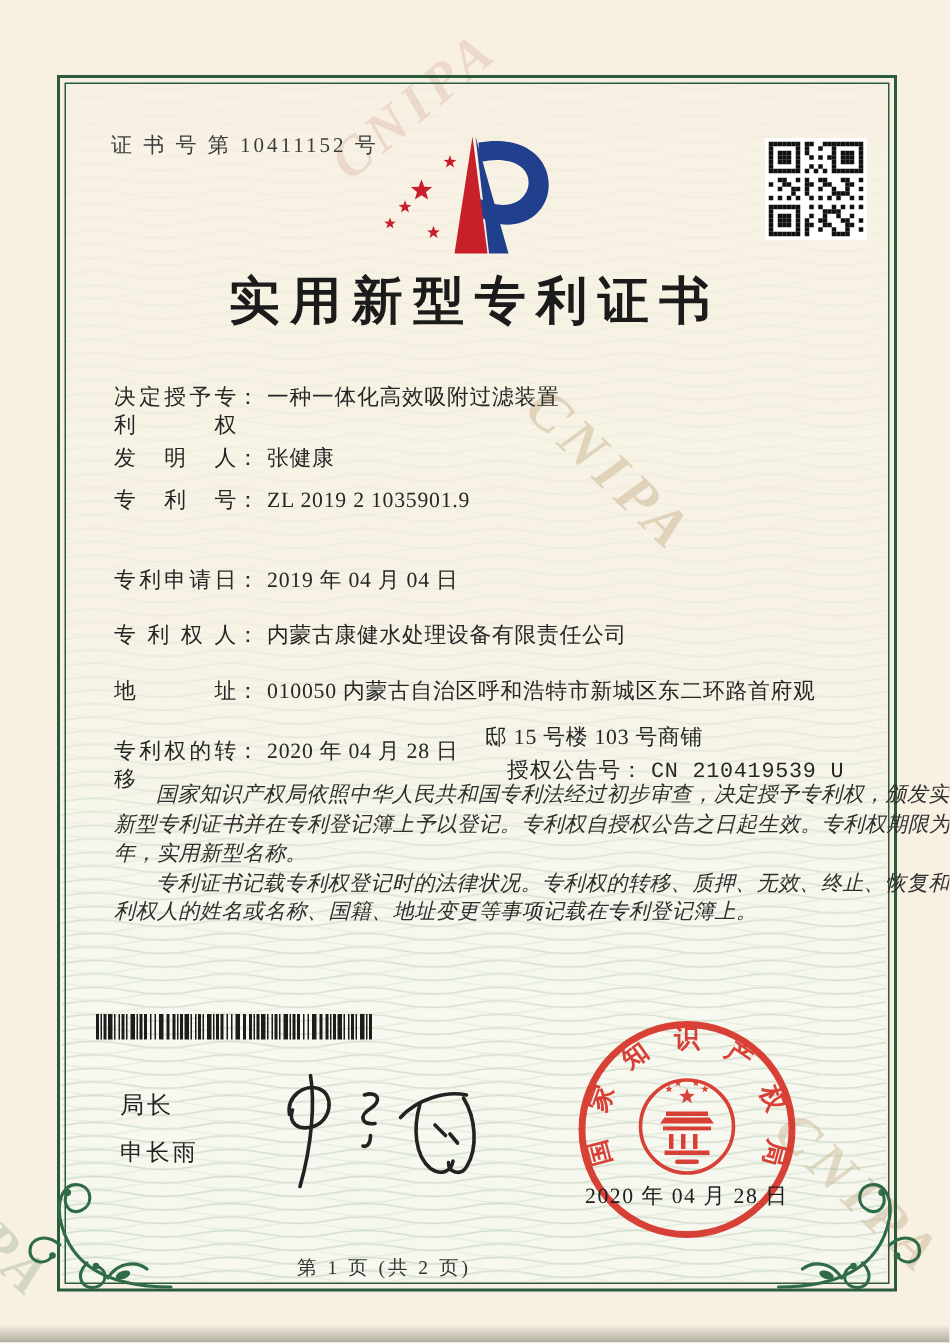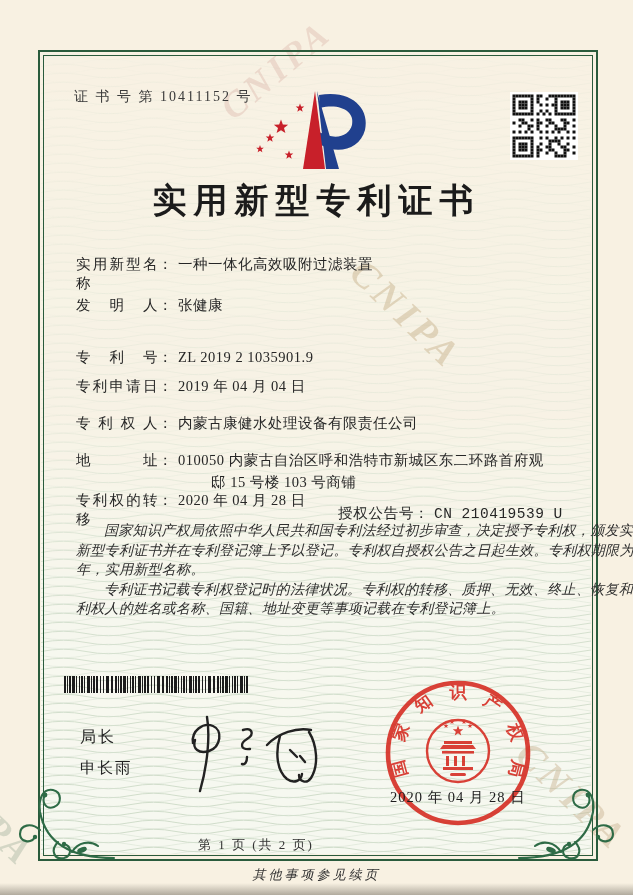--- a/index.html
+++ b/index.html
@@ -23,21 +23,21 @@
   
   .abs{position:absolute;z-index:4;}
   #cert-no{left:74px;top:88px;font-size:14px;letter-spacing:2px;color:#3a3a3a;text-align:center;}
   #title{left:0;top:178px;width:633px;text-align:center;font-size:34px;
          font-weight:bold;letter-spacing:7px;color:#1b1b1b;}
   .row{left:76px;width:505px;font-size:14.5px;color:#262626;letter-spacing:0.5px;}
   .lbl{display:inline-block;width:82px;text-align:justify;text-align-last:justify;
        vertical-align:top;}
   .colon{display:inline-block;margin-right:5px;}
   .val{letter-spacing:0.5px;}
-  .addr-line2{margin-left:135px;line-height:21px;margin-top:2px;}
+  .addr-line2{margin-left:135px;line-height:21px;margin-top:12px;text-align:center;}
   .pair2{position:absolute;left:262px;top:13px;font-family:Liberation Mono, monospace;}
 
   #paragraphs{left:76px;top:521px;width:500px;font-size:14px;line-height:19.5px;
               color:#2e2e2e;font-style:italic;letter-spacing:0.3px;}
   .para-line{white-space:nowrap;}
   .para-line.first{text-indent:2em;}
 
   #barcode{left:64px;top:676px;height:17px;display:flex;align-items:stretch;}
   #barcode div{background:#1c1c1c;}
 
@@ -334,26 +334,26 @@
         <rect x="44.5" y="62.5" width="3" height="3"></rect>
         <rect x="47.5" y="62.5" width="3" height="3"></rect>
         <rect x="50.5" y="62.5" width="3" height="3"></rect>
         <rect x="53.5" y="62.5" width="3" height="3"></rect>
       </g>
   </svg>
 
   <div class="abs" id="title">实用新型专利证书</div>
 
   <div class="abs row" style="top:255px">
-    <span class="lbl">实用新型名称</span><span class="colon">：</span><span class="val">一种一体化高效吸附过滤装置</span>
+    <span class="lbl">决定授予专利权</span><span class="colon">：</span><span class="val">一种一体化高效吸附过滤装置</span>
   </div>
   <div class="abs row" style="top:296px">
     <span class="lbl">发明人</span><span class="colon">：</span><span class="val">张健康</span>
   </div>
-  <div class="abs row" style="top:348px">
+  <div class="abs row" style="top:324px">
     <span class="lbl">专利号</span><span class="colon">：</span><span class="val">ZL 2019 2 1035901.9</span>
   </div>
   <div class="abs row" style="top:377px">
     <span class="lbl">专利申请日</span><span class="colon">：</span><span class="val">2019 年 04 月 04 日</span>
   </div>
   <div class="abs row" style="top:414px">
     <span class="lbl">专利权人</span><span class="colon">：</span><span class="val">内蒙古康健水处理设备有限责任公司</span>
   </div>
   <div class="abs row" style="top:451px">
     <div>
@@ -485,16 +485,15 @@
         <rect x="72" y="79" width="3" height="10"></rect>
         <rect x="80" y="79" width="3" height="10"></rect>
         <rect x="61" y="90" width="30" height="3"></rect>
         <rect x="68" y="96" width="16" height="3" rx="1.5"></rect>
       </g>
     </g>
   </svg>
   <div class="abs" id="seal-date">2020 年 04 月 28 日</div>
 
   <div class="abs" id="page-number">第 1 页 (共 2 页)</div>
-  <div class="abs" id="continuation-note">其他事项参见续页</div>
 
   <div id="bottom-shadow"></div>
 </div>
 
 </body></html>

